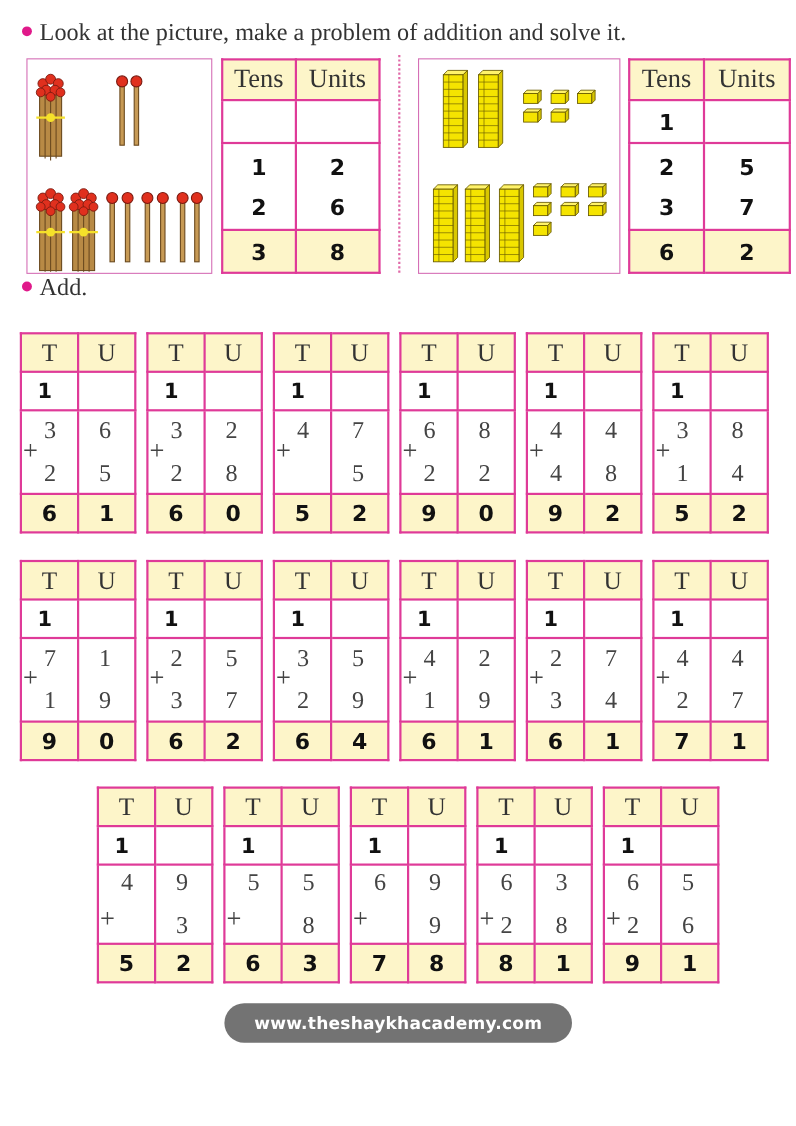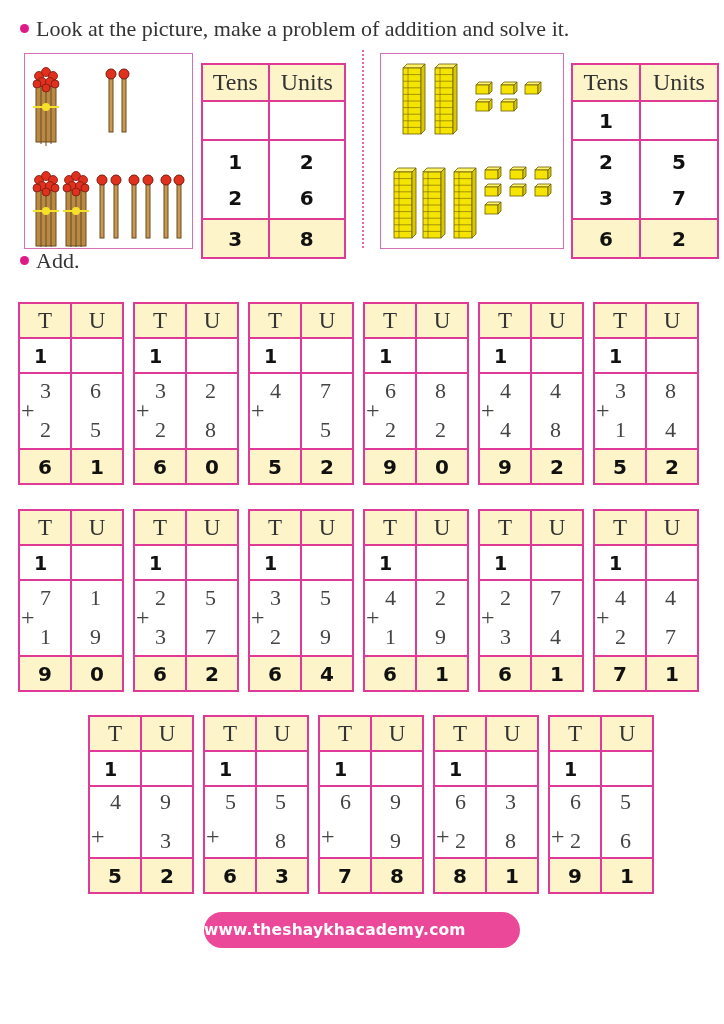--- a/index.html
+++ b/index.html
@@ -12,21 +12,21 @@
     font-size: 22px; color: #333; white-space: nowrap;
   }
   .bullet {
     display: inline-block; width: 9px; height: 9px; border-radius: 50%;
     background: #e0198a; margin-right: 7px; vertical-align: middle; position: relative; top: -2px;
   }
   .pic-box { position: absolute; border: 1.5px solid #d56fb6; background: #fff; box-sizing: border-box; }
   .divider { position: absolute; border-left: 2px dotted #e06aa8; }
 
   
-  .tu-big { position: absolute; border-collapse: collapse; box-sizing: border-box; margin-top: 10px; }
+  .tu-big { position: absolute; border-collapse: collapse; box-sizing: border-box; }
   .tu-big td {
     border: 2px solid #df3a98; text-align: center; padding: 0;
     font-family: "DejaVu Sans", sans-serif; font-weight: bold; font-size: 20px; color: #111;
   }
   .tu-big .hdr td, .tu-big .res td { background: #fdf5c9; }
   .tu-big .hdr td { font-family: "Liberation Serif", serif; font-weight: normal; font-size: 24px; color: #333; }
   .tu-big .ops td { line-height: 36px; }
 
   
   .tu {
@@ -59,21 +59,21 @@
   .tu.r3 .ops td { height: 70px; }
   .tu.r3 .ops .top { top: 4px; }
   .tu.r3 .ops .bot { top: 43px; }
   .tu .res td {
     background: #fdf5c9; height: 33px; font-family: "DejaVu Sans", sans-serif; font-weight: bold;
     font-size: 20px; color: #111;
   }
 
   .url-pill {
     position: absolute; left: 204px; top: 912px; width: 316px; height: 36px; border-radius: 18px;
-    background: #ec4899; color: #fff; line-height: 36px;
+    background: #737373; color: #fff; text-align: center; line-height: 36px;
     font-family: "DejaVu Sans", sans-serif; font-weight: bold; font-size: 15.5px; letter-spacing: 0.2px;
   }
 </style>
 </head>
 <body>
 
 <div class="instruction" style="top:4px;margin-top:12px;">
   <span class="bullet"></span><span>Look at the picture, make a problem of addition and solve it.</span>
 </div>
 

